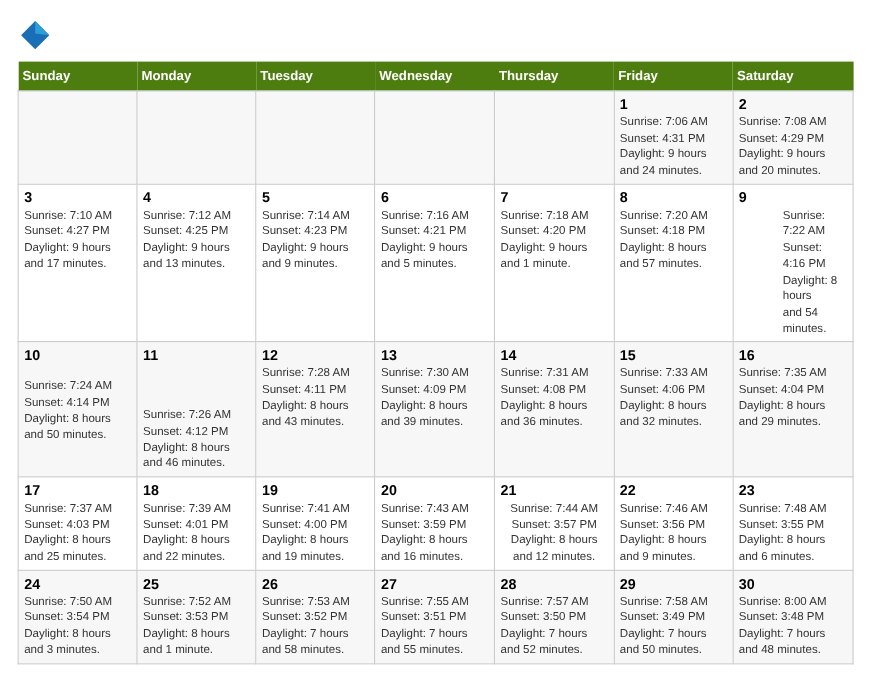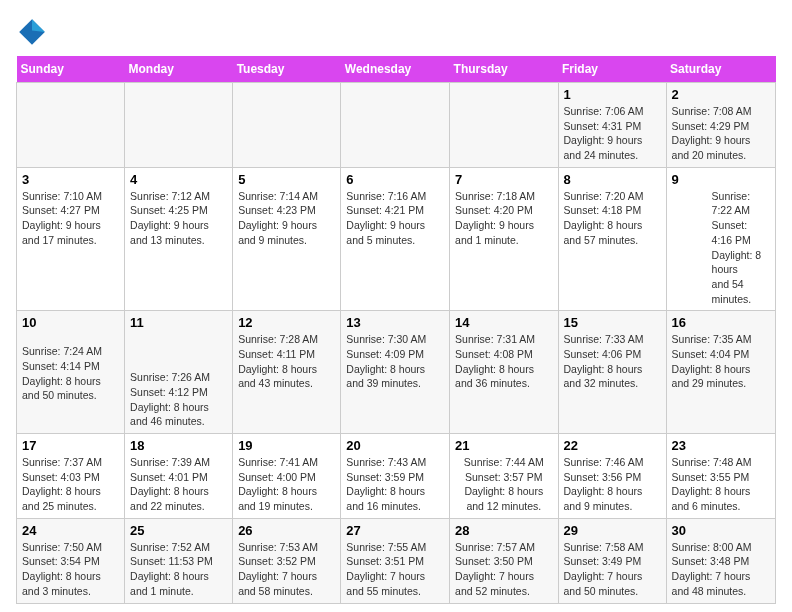--- a/index.html
+++ b/index.html
@@ -44,21 +44,21 @@
       font-size: 16px;
       color: #333;
       font-weight: normal;
     }
     table {
       width: 100%;
       border-collapse: collapse;
       font-size: 11px;
     }
     thead tr th {
-      background-color: #d946ef;
+      background-color: #4d7c0f;
       color: #fff;
       padding: 6px 4px;
       text-align: left;
       font-size: 12px;
       font-weight: bold;
     }
     tbody tr td {
       border: 1px solid #ccc;
       vertical-align: top;
       padding: 4px 5px;
@@ -298,21 +298,21 @@
         <td>
           <span class="day-num">24</span>
           <div class="day-info" style="white-space: pre-line;">Sunrise: 7:50 AM
 Sunset: 3:54 PM
 Daylight: 8 hours
 and 3 minutes.</div>
         </td>
         <td>
           <span class="day-num">25</span>
           <div class="day-info" style="white-space: pre-line;">Sunrise: 7:52 AM
-Sunset: 11:53 PM
+Sunset: 3:53 PM
 Daylight: 8 hours
 and 1 minute.</div>
         </td>
         <td>
           <span class="day-num">26</span>
           <div class="day-info" style="white-space: pre-line;">Sunrise: 7:53 AM
 Sunset: 3:52 PM
 Daylight: 7 hours
 and 58 minutes.</div>
         </td>

